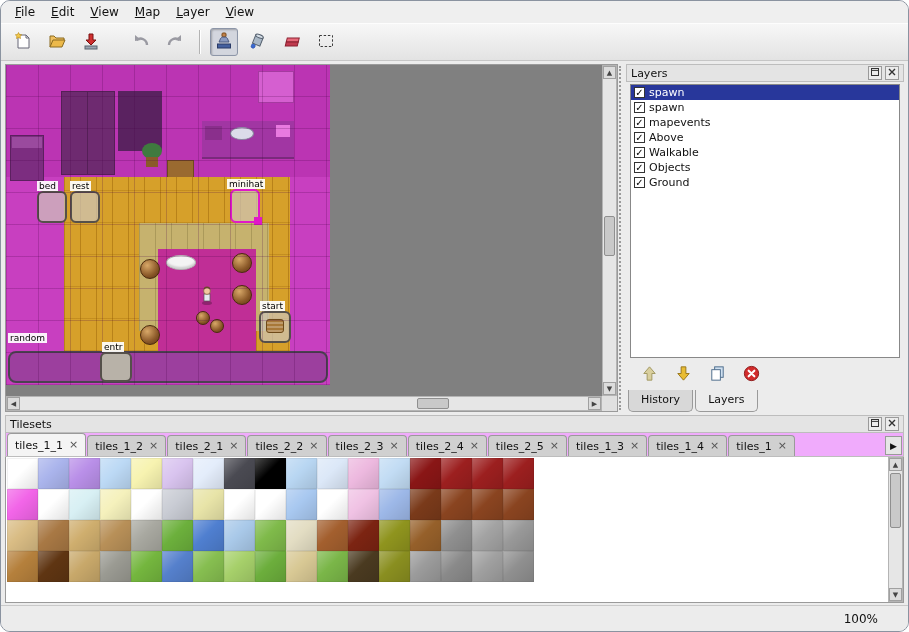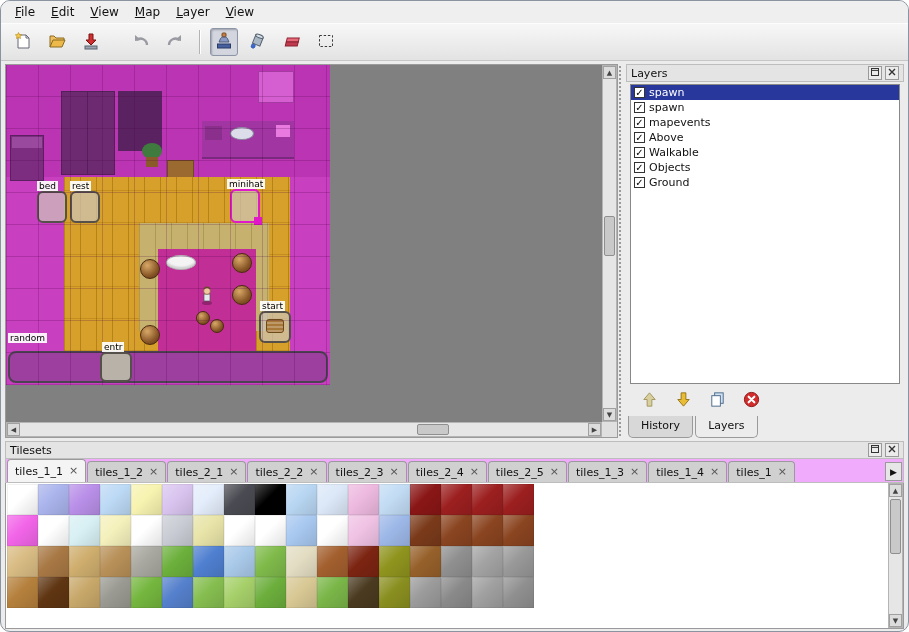--- a/index.html
+++ b/index.html
@@ -501,14 +501,17 @@
           <div class="tile" style="background-color: rgb(144, 144, 144);"></div>
         </div>
       <div class="sb" style="top:0;right:0;bottom:0;width:15px;">
         <div class="sb-btn" style="top:0;left:0;">▲</div>
         <div class="sb-thumb" style="left:1px;right:1px;top:15px;height:55px;"></div>
         <div class="sb-btn" style="bottom:0;left:0;">▼</div>
       </div>
     </div>
   </div>
 
+  <div class="statusbar">
+    <span>100%</span>
+  </div>
 
 </div>
 
 </body></html>

